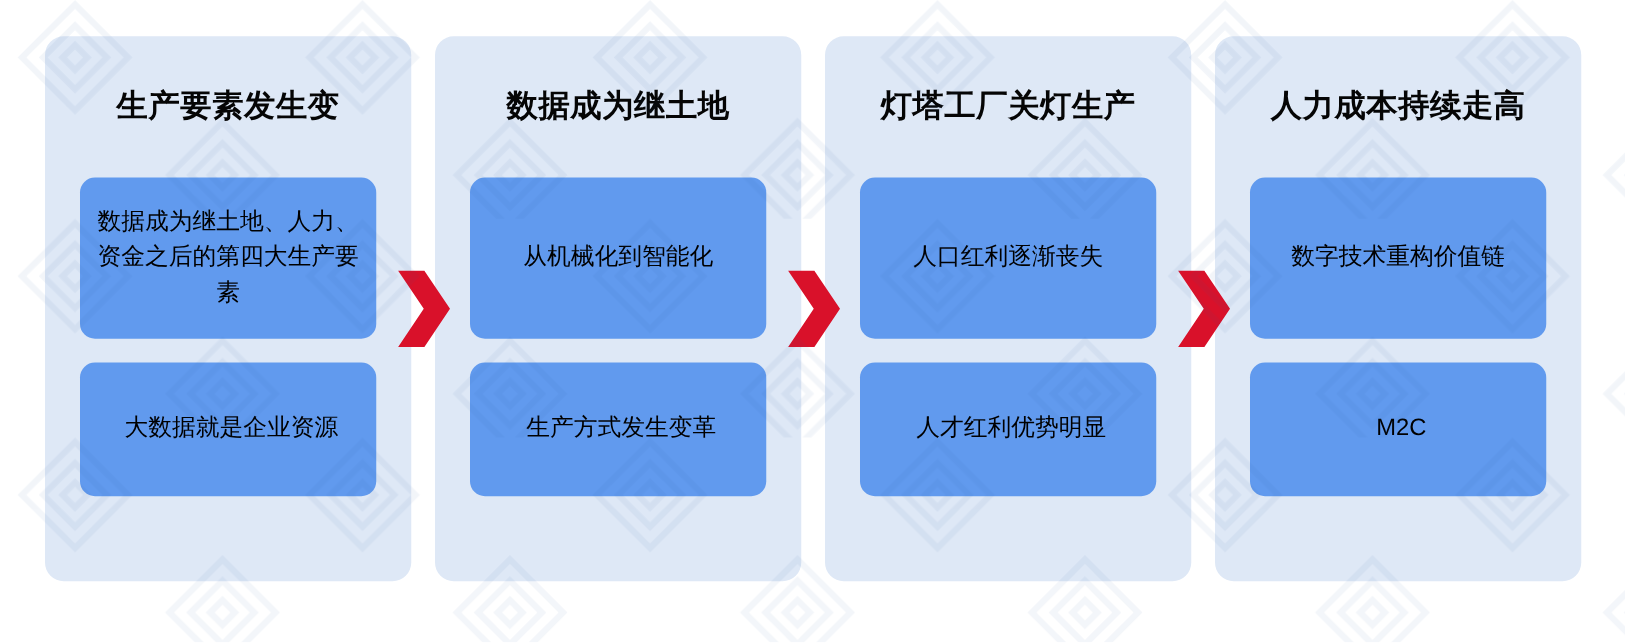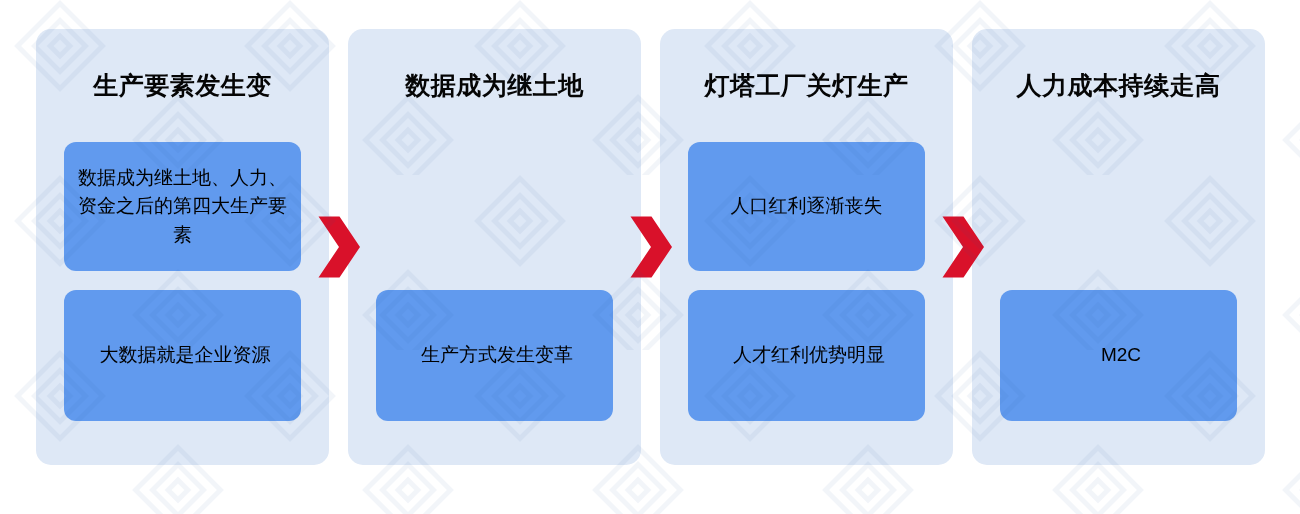--- a/index.html
+++ b/index.html
@@ -88,21 +88,21 @@
     padding: 4px 12px;
   }
 
   .card.card-top {
     top: 113px;
     height: 129px;
   }
 
   .card.card-bottom {
     top: 261px;
-    height: 131px;
+    height: 107px;
     padding-left: 17px;
   }
 
   .card-text {
     display: block;
     width: 100%;
   }
 
   
   .connector {
@@ -146,20 +146,23 @@
     <div class="connector">
       <div class="chevron">
         <svg viewBox="0 0 44 64" xmlns="http://www.w3.org/2000/svg">
           <path d="M1.5 1.5 L22.5 1.5 L43 32 L22.5 62.5 L1.5 62.5 L22 32 Z" fill="#d9112a"></path>
         </svg>
       </div>
     </div>
 
     <div class="panel">
       <div class="panel-title">数据成为继土地</div>
+      <div class="card card-top">
+        <span class="card-text">从机械化到智能化</span>
+      </div>
       <div class="card card-bottom">
         <span class="card-text">生产方式发生变革</span>
       </div>
     </div>
 
     <div class="connector">
       <div class="chevron">
         <svg viewBox="0 0 44 64" xmlns="http://www.w3.org/2000/svg">
           <path d="M1.5 1.5 L22.5 1.5 L43 32 L22.5 62.5 L1.5 62.5 L22 32 Z" fill="#d9112a"></path>
         </svg>
@@ -179,20 +182,23 @@
     <div class="connector">
       <div class="chevron">
         <svg viewBox="0 0 44 64" xmlns="http://www.w3.org/2000/svg">
           <path d="M1.5 1.5 L22.5 1.5 L43 32 L22.5 62.5 L1.5 62.5 L22 32 Z" fill="#d9112a"></path>
         </svg>
       </div>
     </div>
 
     <div class="panel">
       <div class="panel-title">人力成本持续走高</div>
+      <div class="card card-top">
+        <span class="card-text">数字技术重构价值链</span>
+      </div>
       <div class="card card-bottom">
         <span class="card-text">M2C</span>
       </div>
     </div>
 
   </div>
 </div>
 
 <svg id="watermark-layer" viewBox="0 0 1300 514" xmlns="http://www.w3.org/2000/svg">
   <defs>

